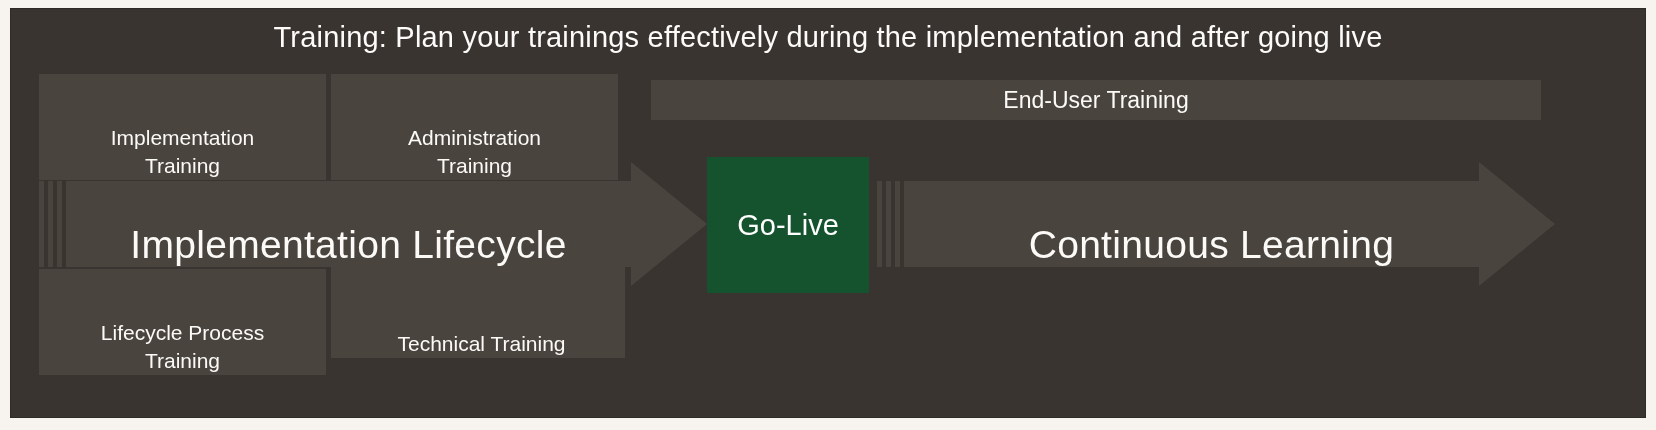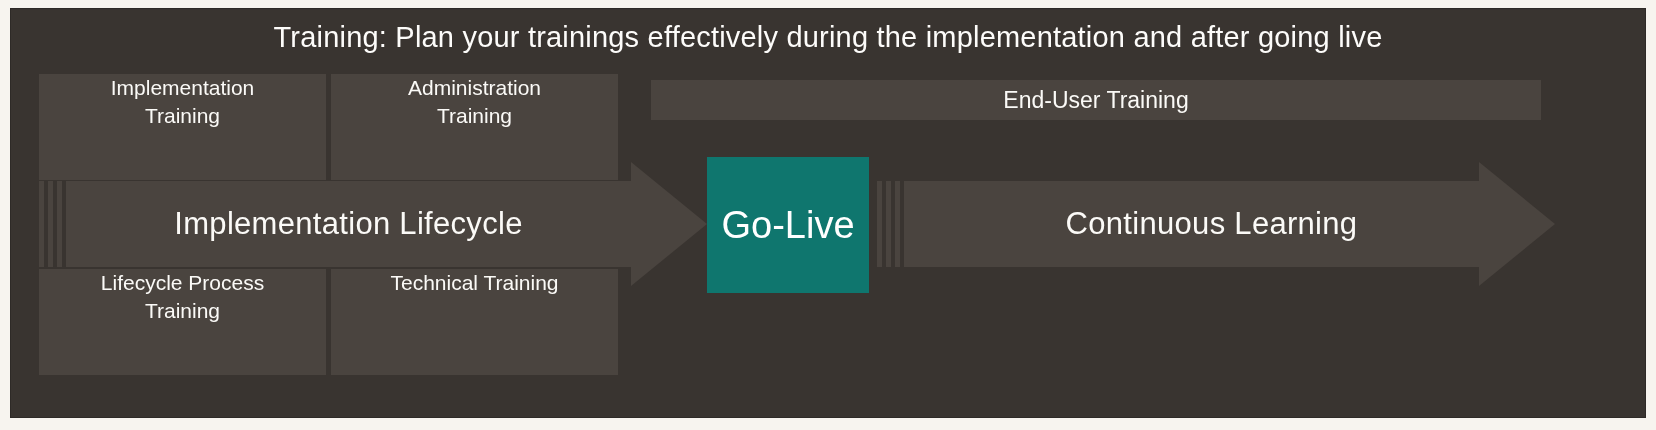--- a/index.html
+++ b/index.html
@@ -35,34 +35,34 @@
     line-height: 44px;
     letter-spacing: 0.2px;
     white-space: nowrap;
   }
   .box {
     position: absolute;
     width: 287px;
     height: 106px;
     background: #4a443f;
     display: flex;
-    align-items: flex-start;
+    align-items: flex-end;
     justify-content: center;
     text-align: center;
   }
   .box-label {
     color: #fbfaf7;
     font-size: 21px;
     line-height: 28px;
     max-width: 195px;
   }
   .box-impl  { left: 28px;  top: 65px; }
   .box-admin { left: 320px; top: 65px; }
   .box-biz   { left: 28px;  top: 260px; }
-  .box-tech  { left: 320px; top: 260px; }
+  .box-tech  { left: 320px; top: 243px; padding-left: 7px; }
 
   .band {
     position: absolute;
     left: 640px;
     width: 890px;
     height: 40px;
     background: #4a443f;
     display: flex;
     align-items: center;
     justify-content: center;
@@ -78,24 +78,24 @@
     width: 5px;
     height: 86px;
     background: #4a443f;
   }
   .arrow-body {
     position: absolute;
     top: 172px;
     height: 86px;
     background: #4a443f;
     display: flex;
-    align-items: center;
+    align-items: flex-end;
     justify-content: center;
     color: #fbfaf7;
-    font-size: 31px;
+    font-size: 39px;
     letter-spacing: 0.3px;
     white-space: nowrap;
   }
   .arrow-head {
     position: absolute;
     top: 153px;
     width: 0;
     height: 0;
     border-top: 62px solid transparent;
     border-bottom: 62px solid transparent;
@@ -105,26 +105,26 @@
   .s1a { left: 28px; } .s1b { left: 37px; } .s1c { left: 46px; }
   .arrow1-body { left: 55px; width: 565px; }
   .arrow1-head { left: 620px; }
   
   .golive {
     position: absolute;
     left: 696px;
     top: 148px;
     width: 162px;
     height: 136px;
-    background: #0f766e;
+    background: #14532d;
     display: flex;
     align-items: center;
     justify-content: center;
     color: #ffffff;
-    font-size: 38px;
+    font-size: 29px;
   }
   
   .s2a { left: 866px; } .s2b { left: 875px; } .s2c { left: 884px; }
   .arrow2-body { left: 893px; width: 575px; padding-left: 20px; }
   .arrow2-head { left: 1468px; }
 </style>
 </head>
 <body>
 
 <div class="frame">

